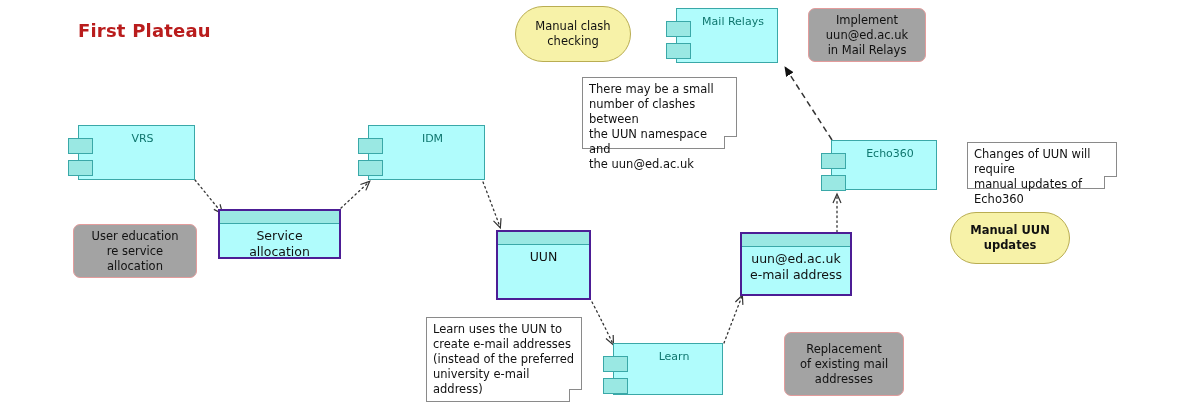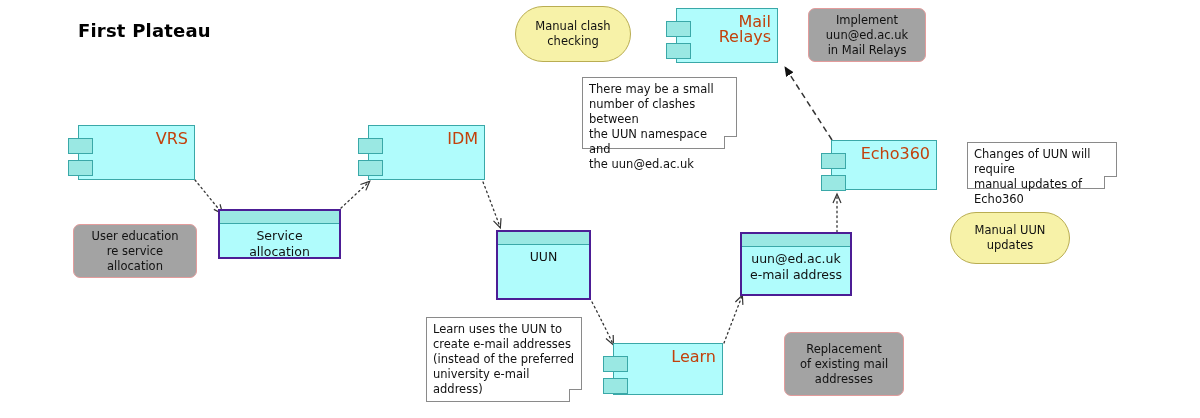--- a/index.html
+++ b/index.html
@@ -12,38 +12,38 @@
     color:#1a1a1a;
   }
   #canvas{position:absolute;left:0;top:0;width:1200px;height:418px;}
   .edges{position:absolute;left:0;top:0;width:1200px;height:418px;pointer-events:none;}
 
   
   .title{
     position:absolute;
     font-size:18px;font-weight:bold;
     letter-spacing:.2px;
-    color:#000000;
+    color:#b91c1c;
     white-space:nowrap;
   }
 
   
   .component{
     position:absolute;
     background:#b0fcfc;
     border:1px solid #3aa8a8;
     box-sizing:border-box;
   }
   .component .cname{
     position:absolute;
     left:18px;right:6px;top:5px;
-    text-align:right;
-    font-size:16px;
+    text-align:center;
+    font-size:11px;
     line-height:15px;
-    color:#c2410c;
+    color:#0f766e;
   }
   .tab{
     position:absolute;
     left:-11px;
     width:25px;height:16px;
     background:#9ae8e3;
     border:1px solid #3aa8a8;
     box-sizing:border-box;
   }
   .tab.t1{top:12px;}
@@ -213,21 +213,21 @@
 uun@ed.ac.uk
 in Mail Relays</div>
 
   <div class="pinkbox" style="left: 760px; top: 332px; width: 120px; height: 64px; white-space: pre-line; margin-left: 24px;">Replacement
 of existing mail
 addresses</div>
 
   <div class="yellowpill" style="left: 515px; top: 6px; width: 116px; height: 56px; white-space: pre-line;">Manual clash
 checking</div>
 
-  <div class="yellowpill" style="left: 950px; top: 212px; width: 120px; height: 52px; white-space: pre-line;">Manual UUN
+  <div class="yellowpill" style="left: 950px; top: 212px; width: 120px; height: 52px; white-space: pre-line; font-weight: bold;">Manual UUN
 updates</div>
 
   <div class="note" style="left:566px;top:77px;width:155px;height:72px;">
     <div class="nbody"></div>
     <div class="nfold"></div>
     <div class="ntext" style="white-space: pre-line;">There may be a small
 number of clashes between
 the UUN namespace and
 the uun@ed.ac.uk</div>
   </div>

